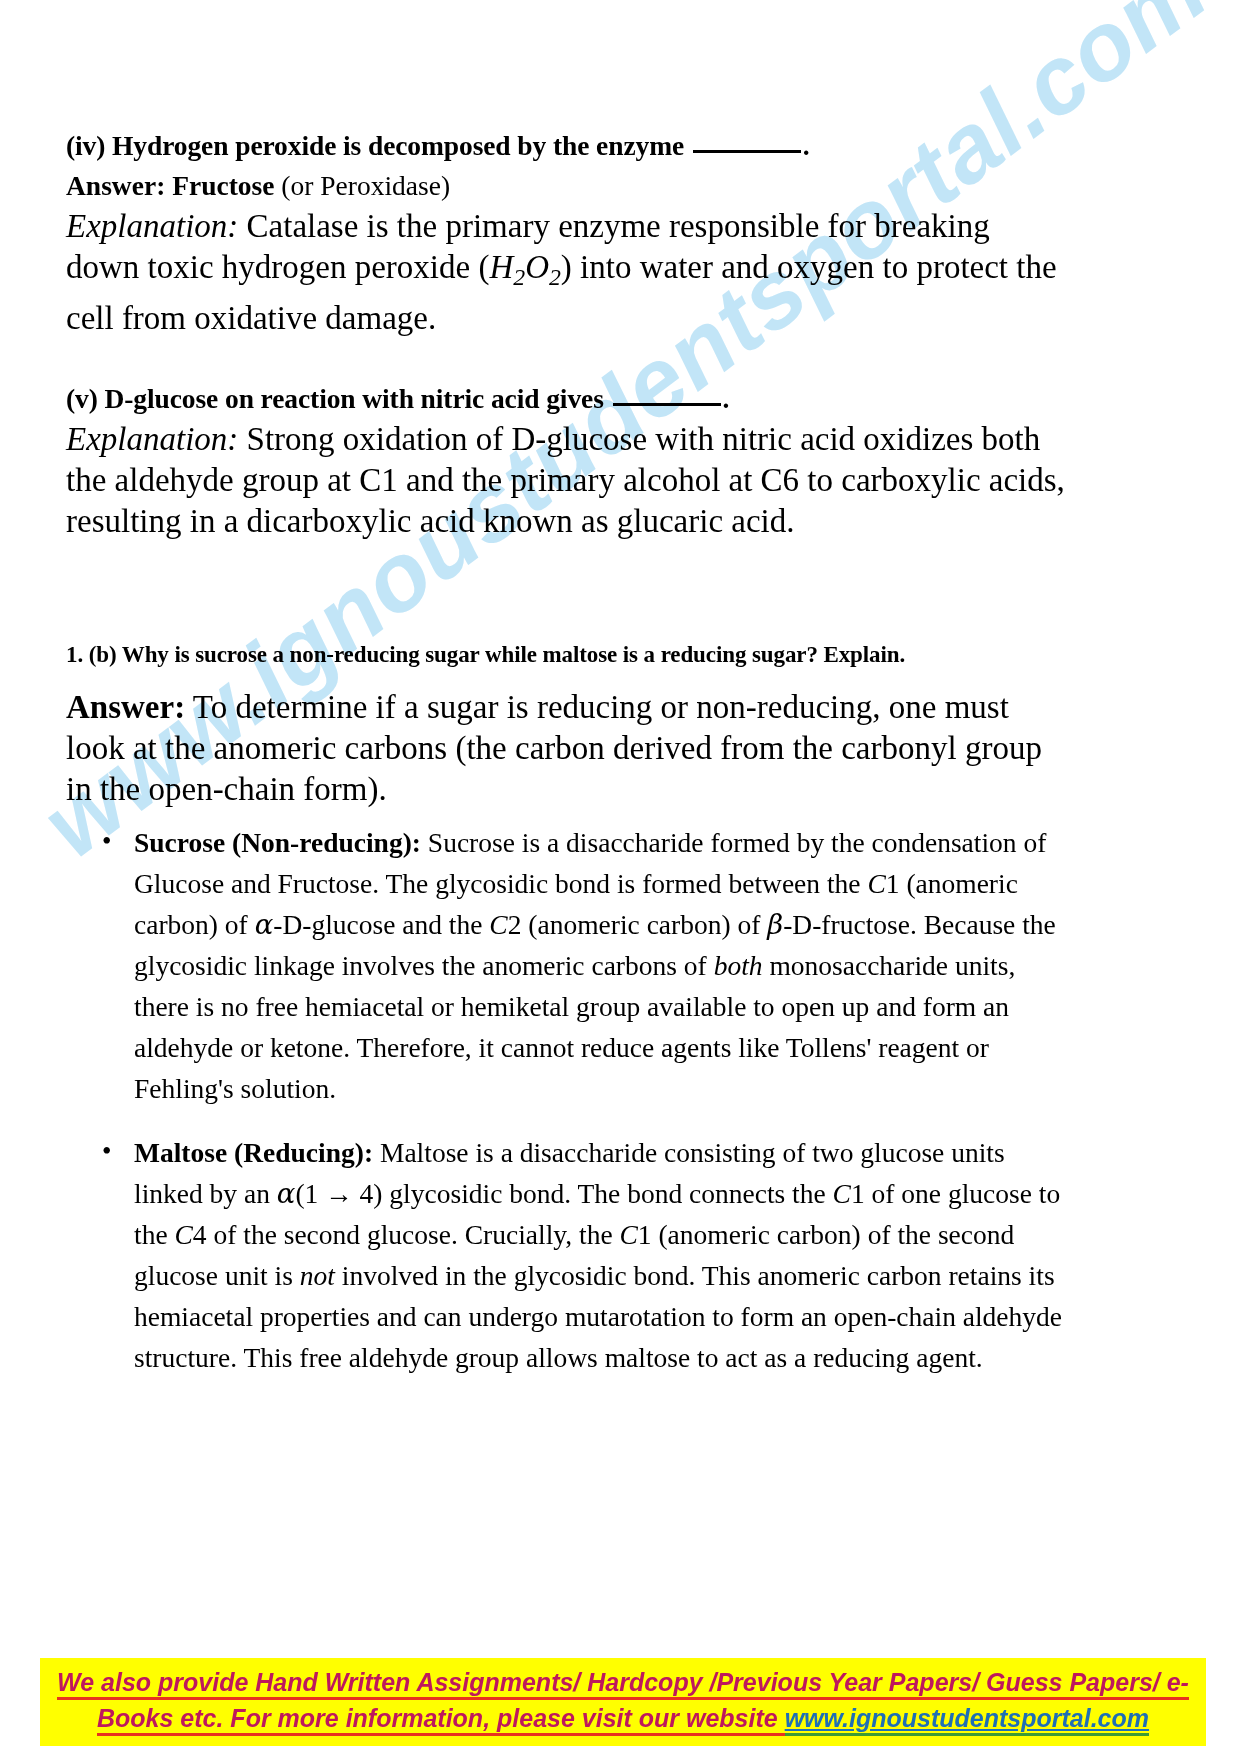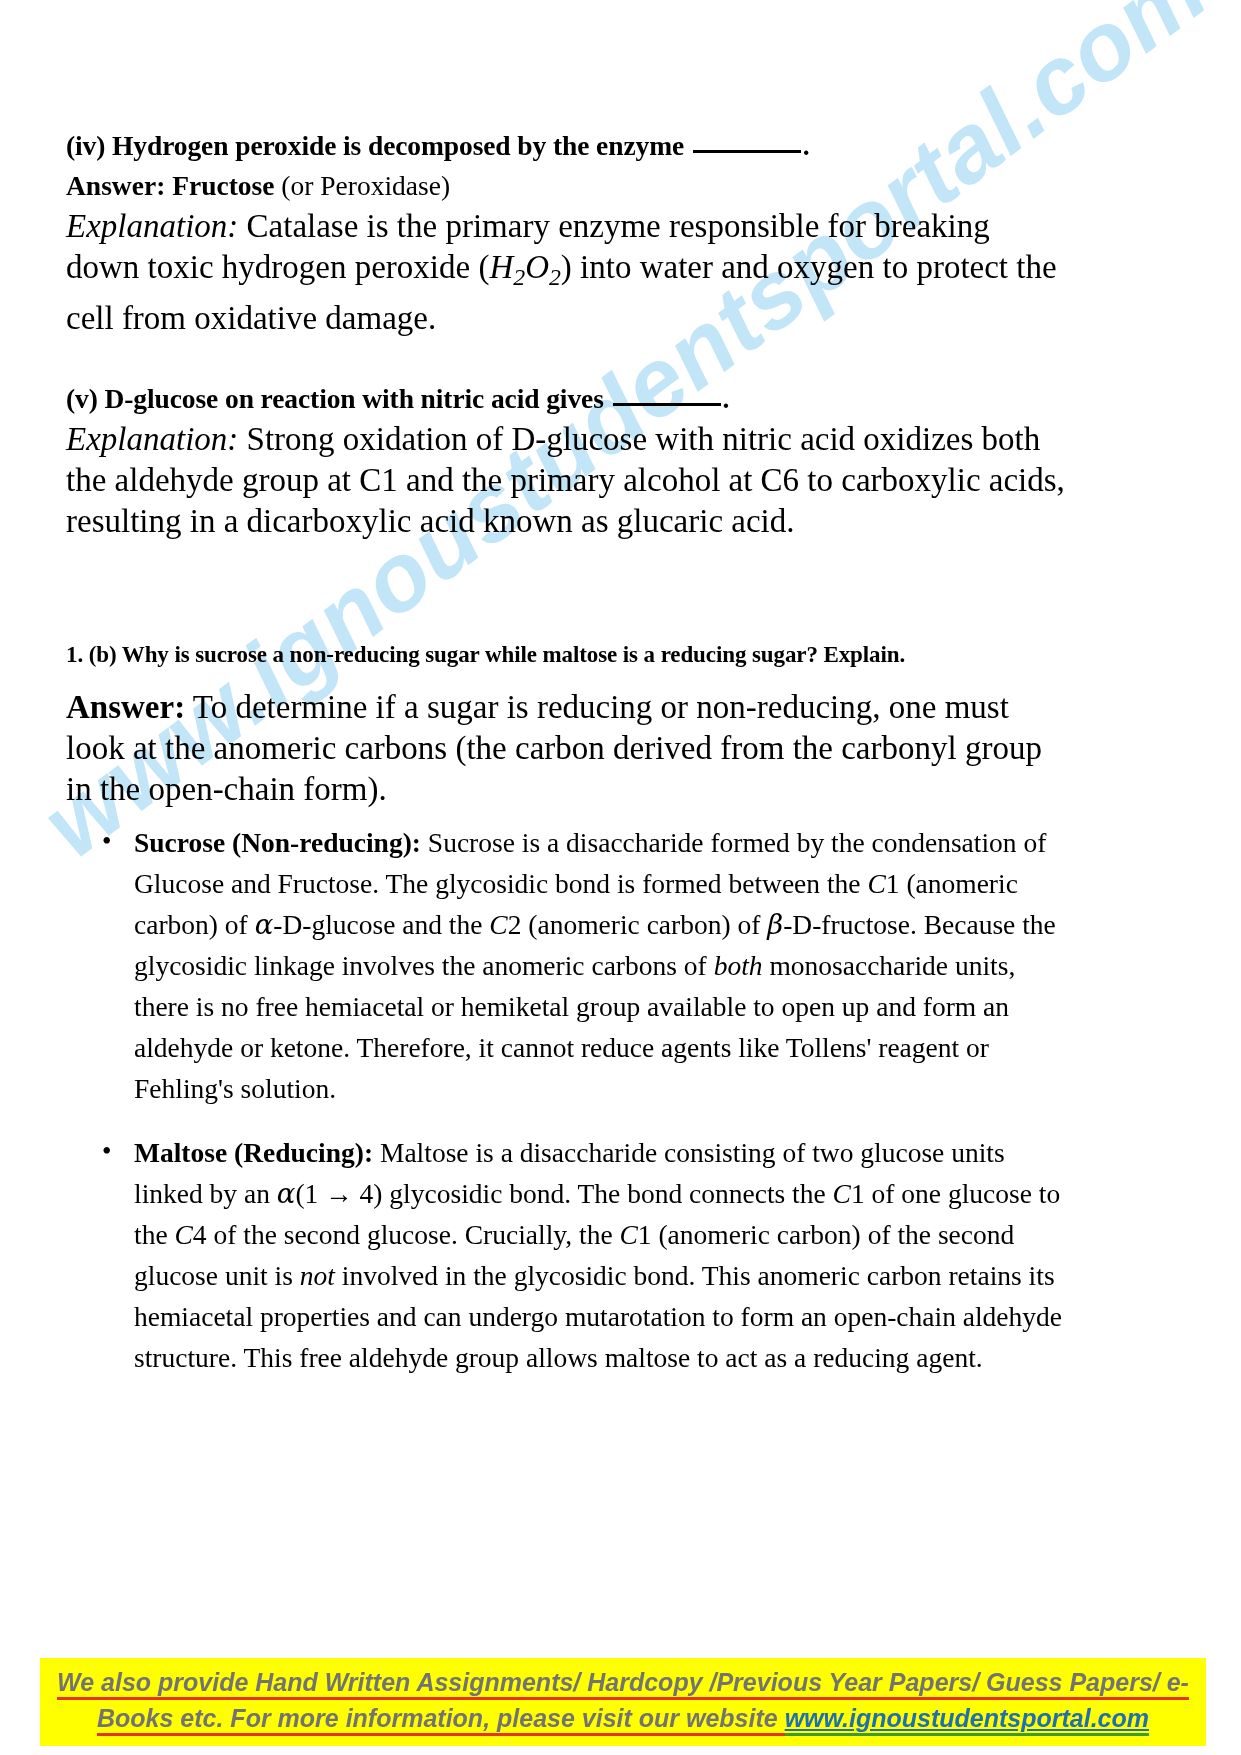--- a/index.html
+++ b/index.html
@@ -144,21 +144,21 @@
   }
   #footer-banner .fline {
     font-size: 25px;
     line-height: 36px;
     font-weight: bold;
     font-style: italic;
     color: #d81f14;
     white-space: nowrap;
   }
   #footer-banner .fline .redtxt {
-    color: #737373;
+    color: #be185d;
     border-bottom: 3px solid #e8331f;
     padding-bottom: 1px;
   }
   #footer-banner .fline .urltxt {
     color: #1f6fb5;
     border-bottom: 3px solid #3d9b35;
     padding-bottom: 1px;
     font-weight: bold;
     font-style: italic;
   }

